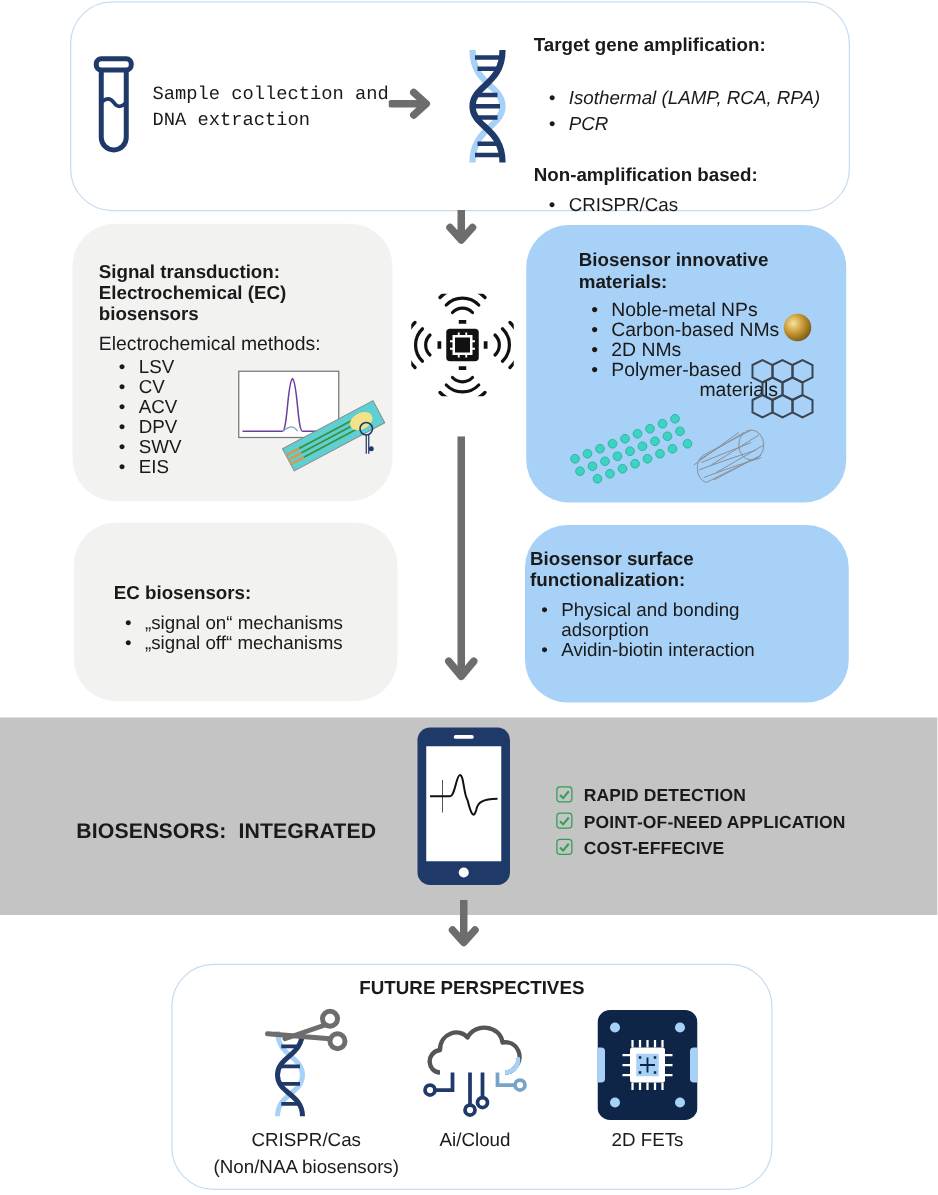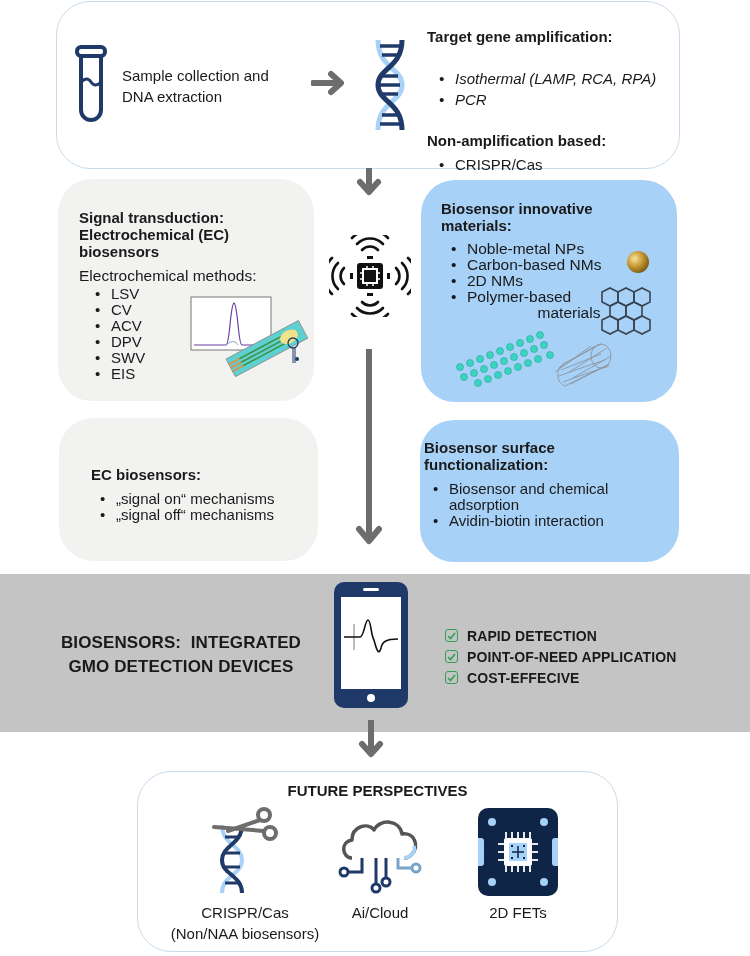--- a/index.html
+++ b/index.html
@@ -23,21 +23,21 @@
 <body>
 
 <div class="abs box-outline" style="left:56px; top:1px; width:624px; height:168px;"></div>
 
 <svg class="abs" style="left:74px; top:44px;" width="34" height="80" viewBox="0 0 34 80">
   <rect x="3" y="3" width="28" height="9" rx="4" fill="none" stroke="#1f3a68" stroke-width="4"></rect>
   <path d="M7 12 V66 a10 10 0 0 0 20 0 V12" fill="none" stroke="#1f3a68" stroke-width="4"></path>
   <path d="M7 38 q6 -6 10 0 t10 0" fill="none" stroke="#1f3a68" stroke-width="3"></path>
 </svg>
 
-<div class="abs txt" style="left:122px; top:67px;">
+<div class="abs txt" style="left:122px; top:67px;font-family:Liberation Mono, monospace;">
   <div>Sample collection and</div>
   <div style="margin-top:4px;">DNA extraction</div>
 </div>
 
 <svg class="abs" style="left:311px; top:70px;" width="36" height="26" viewBox="0 0 36 26">
   <path d="M2 13 H28 M20 4 L30 13 L20 22" fill="none" stroke="#6d6d6d" stroke-width="6" stroke-linecap="round" stroke-linejoin="round"></path>
 </svg>
 
 <svg class="abs" style="left:370px; top:38px;" width="40" height="94" viewBox="0 0 40 94">
   <path d="M8 2 C8 30 32 30 32 47 C32 64 8 64 8 92" fill="none" stroke="#a7d1f7" stroke-width="5"></path>
@@ -137,21 +137,21 @@
       <path d="M79 23 a25 25 0 0 1 0 36"></path>
   </g>
 </svg>
 
 <svg class="abs" style="left:354px; top:349px;" width="30" height="198" viewBox="0 0 30 198">
   <path d="M15 0 V190" stroke="#6d6d6d" stroke-width="6"></path>
   <path d="M5 180 L15 192 L25 180" fill="none" stroke="#6d6d6d" stroke-width="6" stroke-linecap="round" stroke-linejoin="round"></path>
 </svg>
 
 <div class="abs box-blue" style="left:421px; top:180px; width:256px; height:222px;"></div>
-<div class="abs" style="left:441px; top:200px; width:230px;">
+<div class="abs" style="left:463px; top:200px; width:230px;">
   <div class="title-b">Biosensor innovative</div>
   <div class="title-b">materials:</div>
   <ul class="bl" style="margin-top:7px; padding-left:26px;">
     <li style="font-size:15.5px;">Noble-metal NPs</li>
     <li style="font-size:15.5px;">Carbon-based NMs</li>
     <li style="font-size:15.5px;">2D NMs</li>
     <li style="font-size:15.5px;">Polymer-based</li>
     <li class="cont" style="font-size:15.5px; list-style:none;text-align:center;">materials</li>
   </ul>
 </div>
@@ -228,30 +228,29 @@
     <li>„signal on“ mechanisms</li>
     <li>„signal off“ mechanisms</li>
   </ul>
 </div>
 
 <div class="abs box-blue" style="left:420px; top:420px; width:259px; height:142px;"></div>
 <div class="abs" style="left:424px; top:439px; width:230px;">
   <div class="title-b">Biosensor surface</div>
   <div class="title-b">functionalization:</div>
   <ul class="bl" style="margin-top:8px; padding-left:25px;">
-    <li>Biosensor and chemical</li>
+    <li>Physical and bonding</li>
     <li class="cont">adsorption</li>
     <li>Avidin-biotin interaction</li>
   </ul>
 </div>
 
 <div class="abs band"></div>
 <div class="abs caps" style="left:56px; top:631px; width:250px; text-align:center; font-size:17px; line-height:24px;">
-  <div style="white-space:pre;">BIOSENSORS:  INTEGRATED</div>
-  <div>GMO DETECTION DEVICES</div>
+  <div style="white-space:pre;margin-top:22px;">BIOSENSORS:  INTEGRATED</div>
 </div>
 
 <svg class="abs" style="left:332px; top:580px;" width="78" height="130" viewBox="0 0 78 130">
   <rect x="2" y="2" width="74" height="126" rx="10" fill="#1f3a68"></rect>
   <rect x="9" y="17" width="60" height="92" fill="#ffffff"></rect>
   <rect x="31" y="8" width="16" height="3" rx="1.5" fill="#ffffff"></rect>
   <circle cx="39" cy="118" r="4" fill="#ffffff"></circle>
   <line x1="22" y1="44" x2="22" y2="70" stroke="#555" stroke-width="0.8"></line>
   <path d="M12 57 H28 C32 57 33 40 36 40 C39 40 39 56 42 60 C45 72 47 75 49 68 C50 62 54 59 66 59" fill="none" stroke="#111" stroke-width="1.6"></path>
 </svg>

